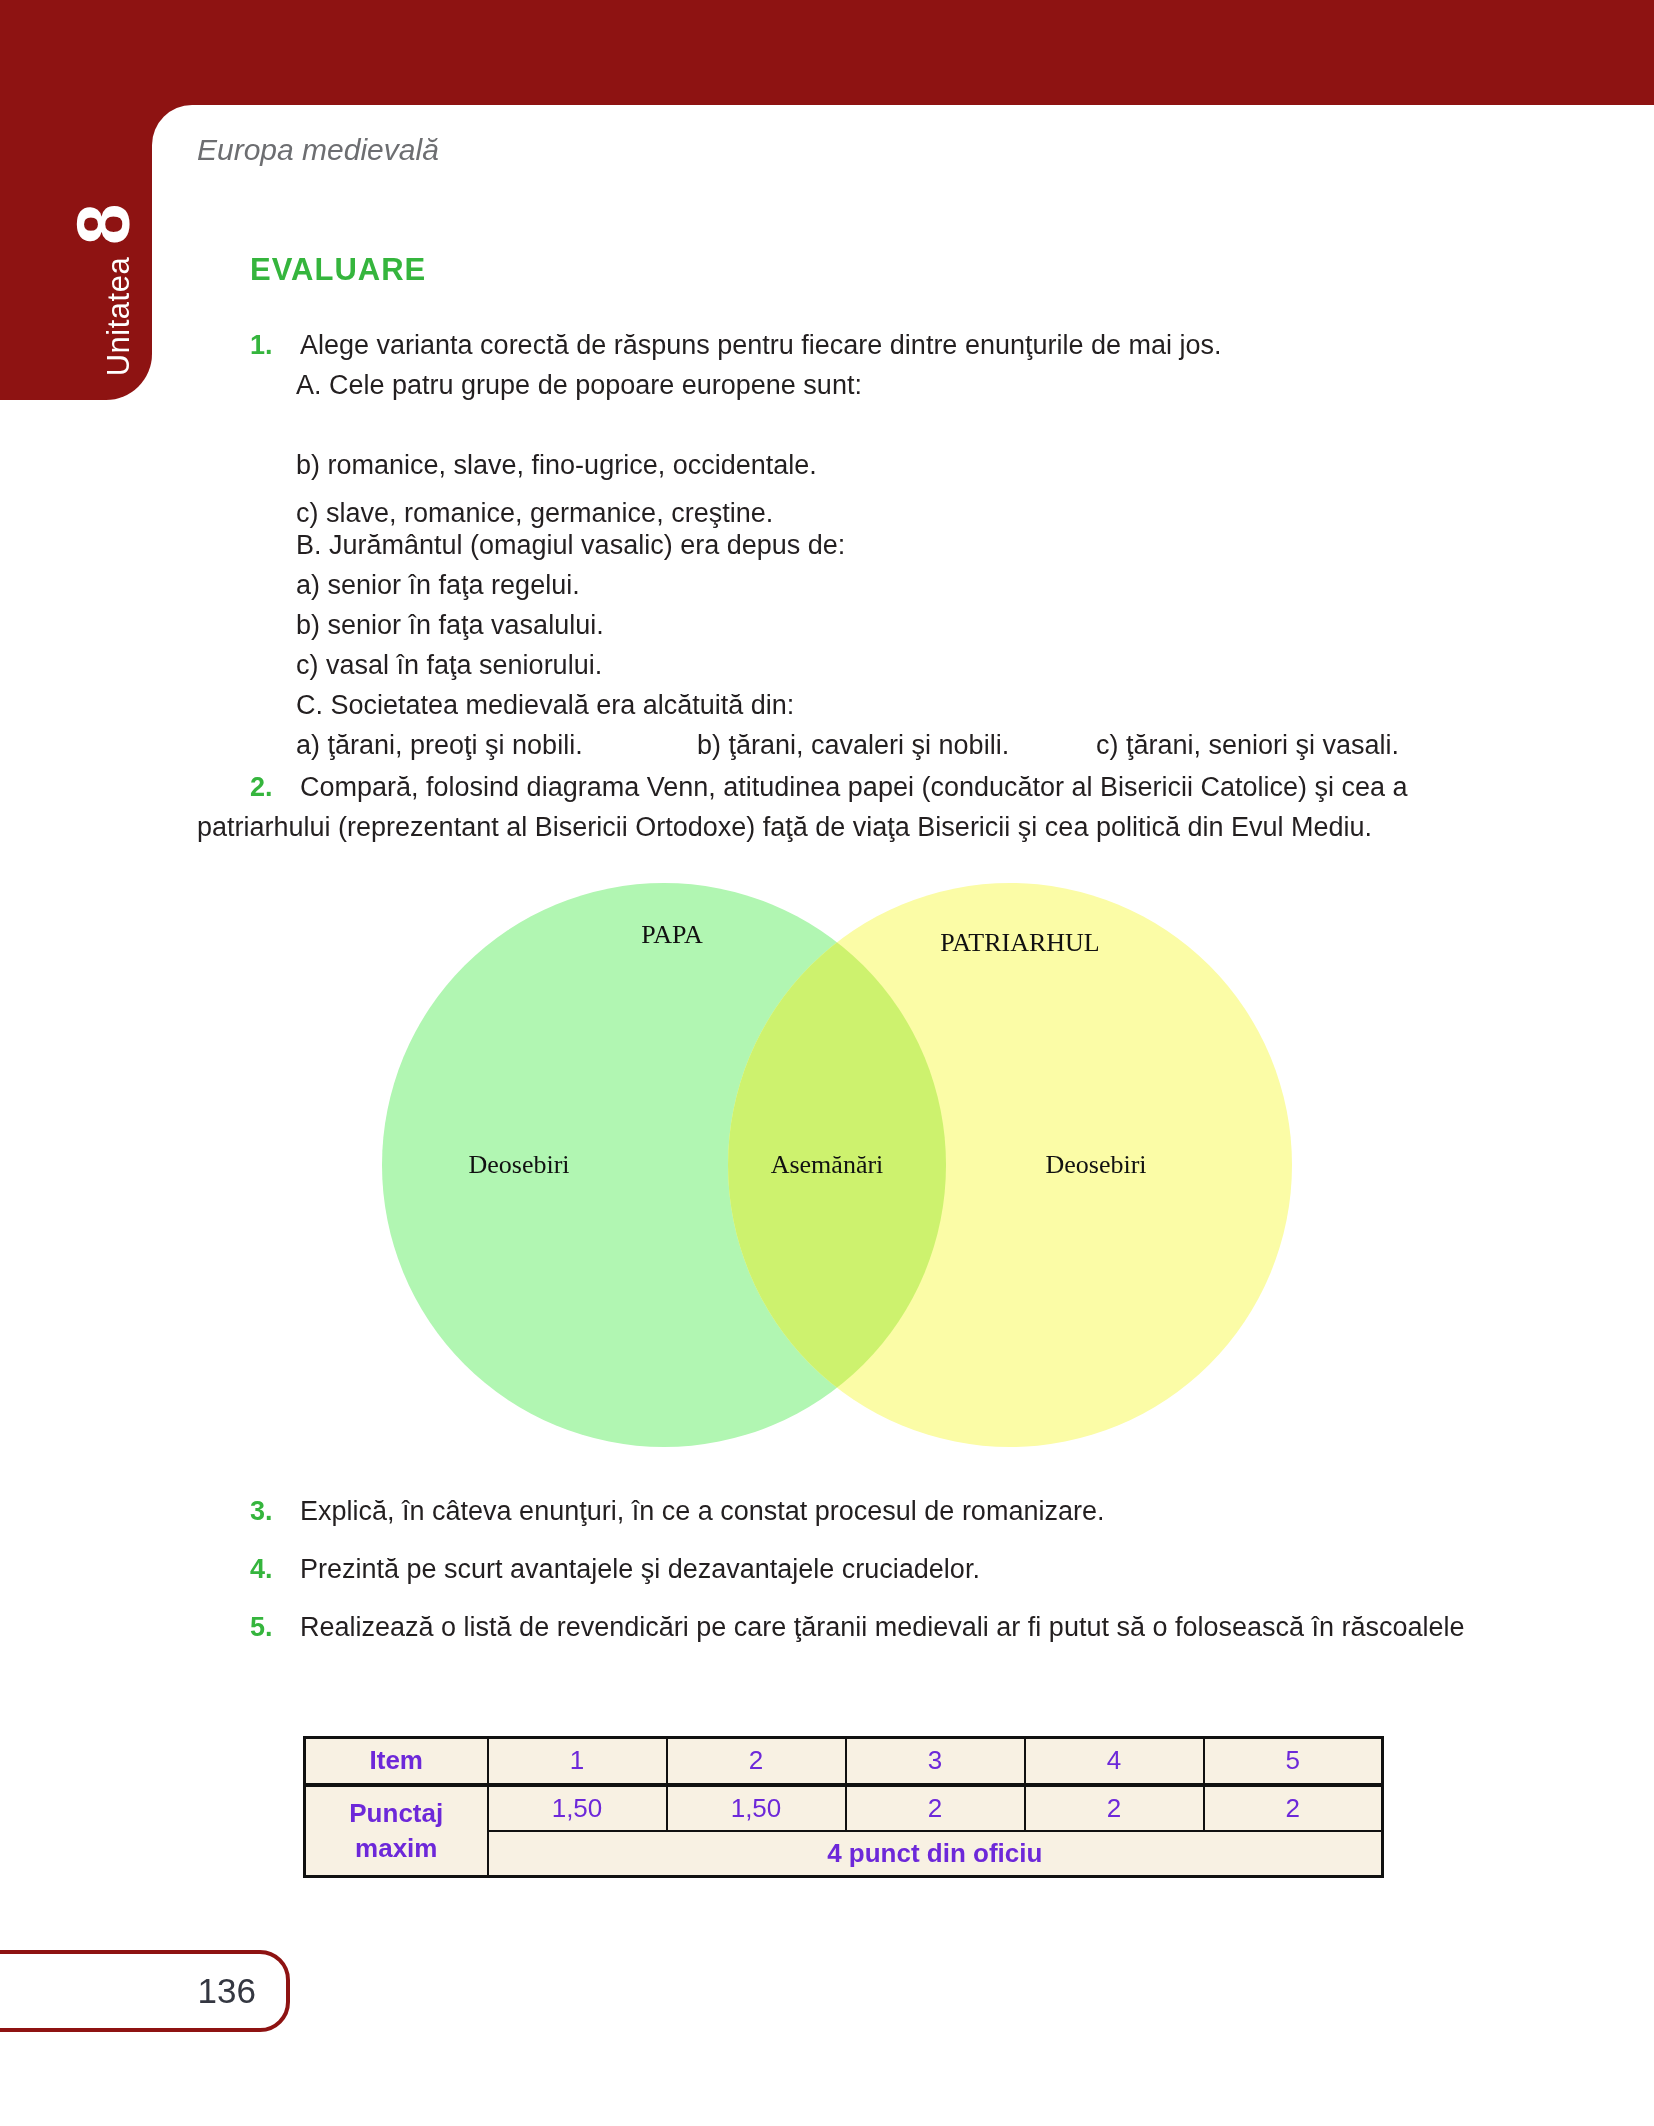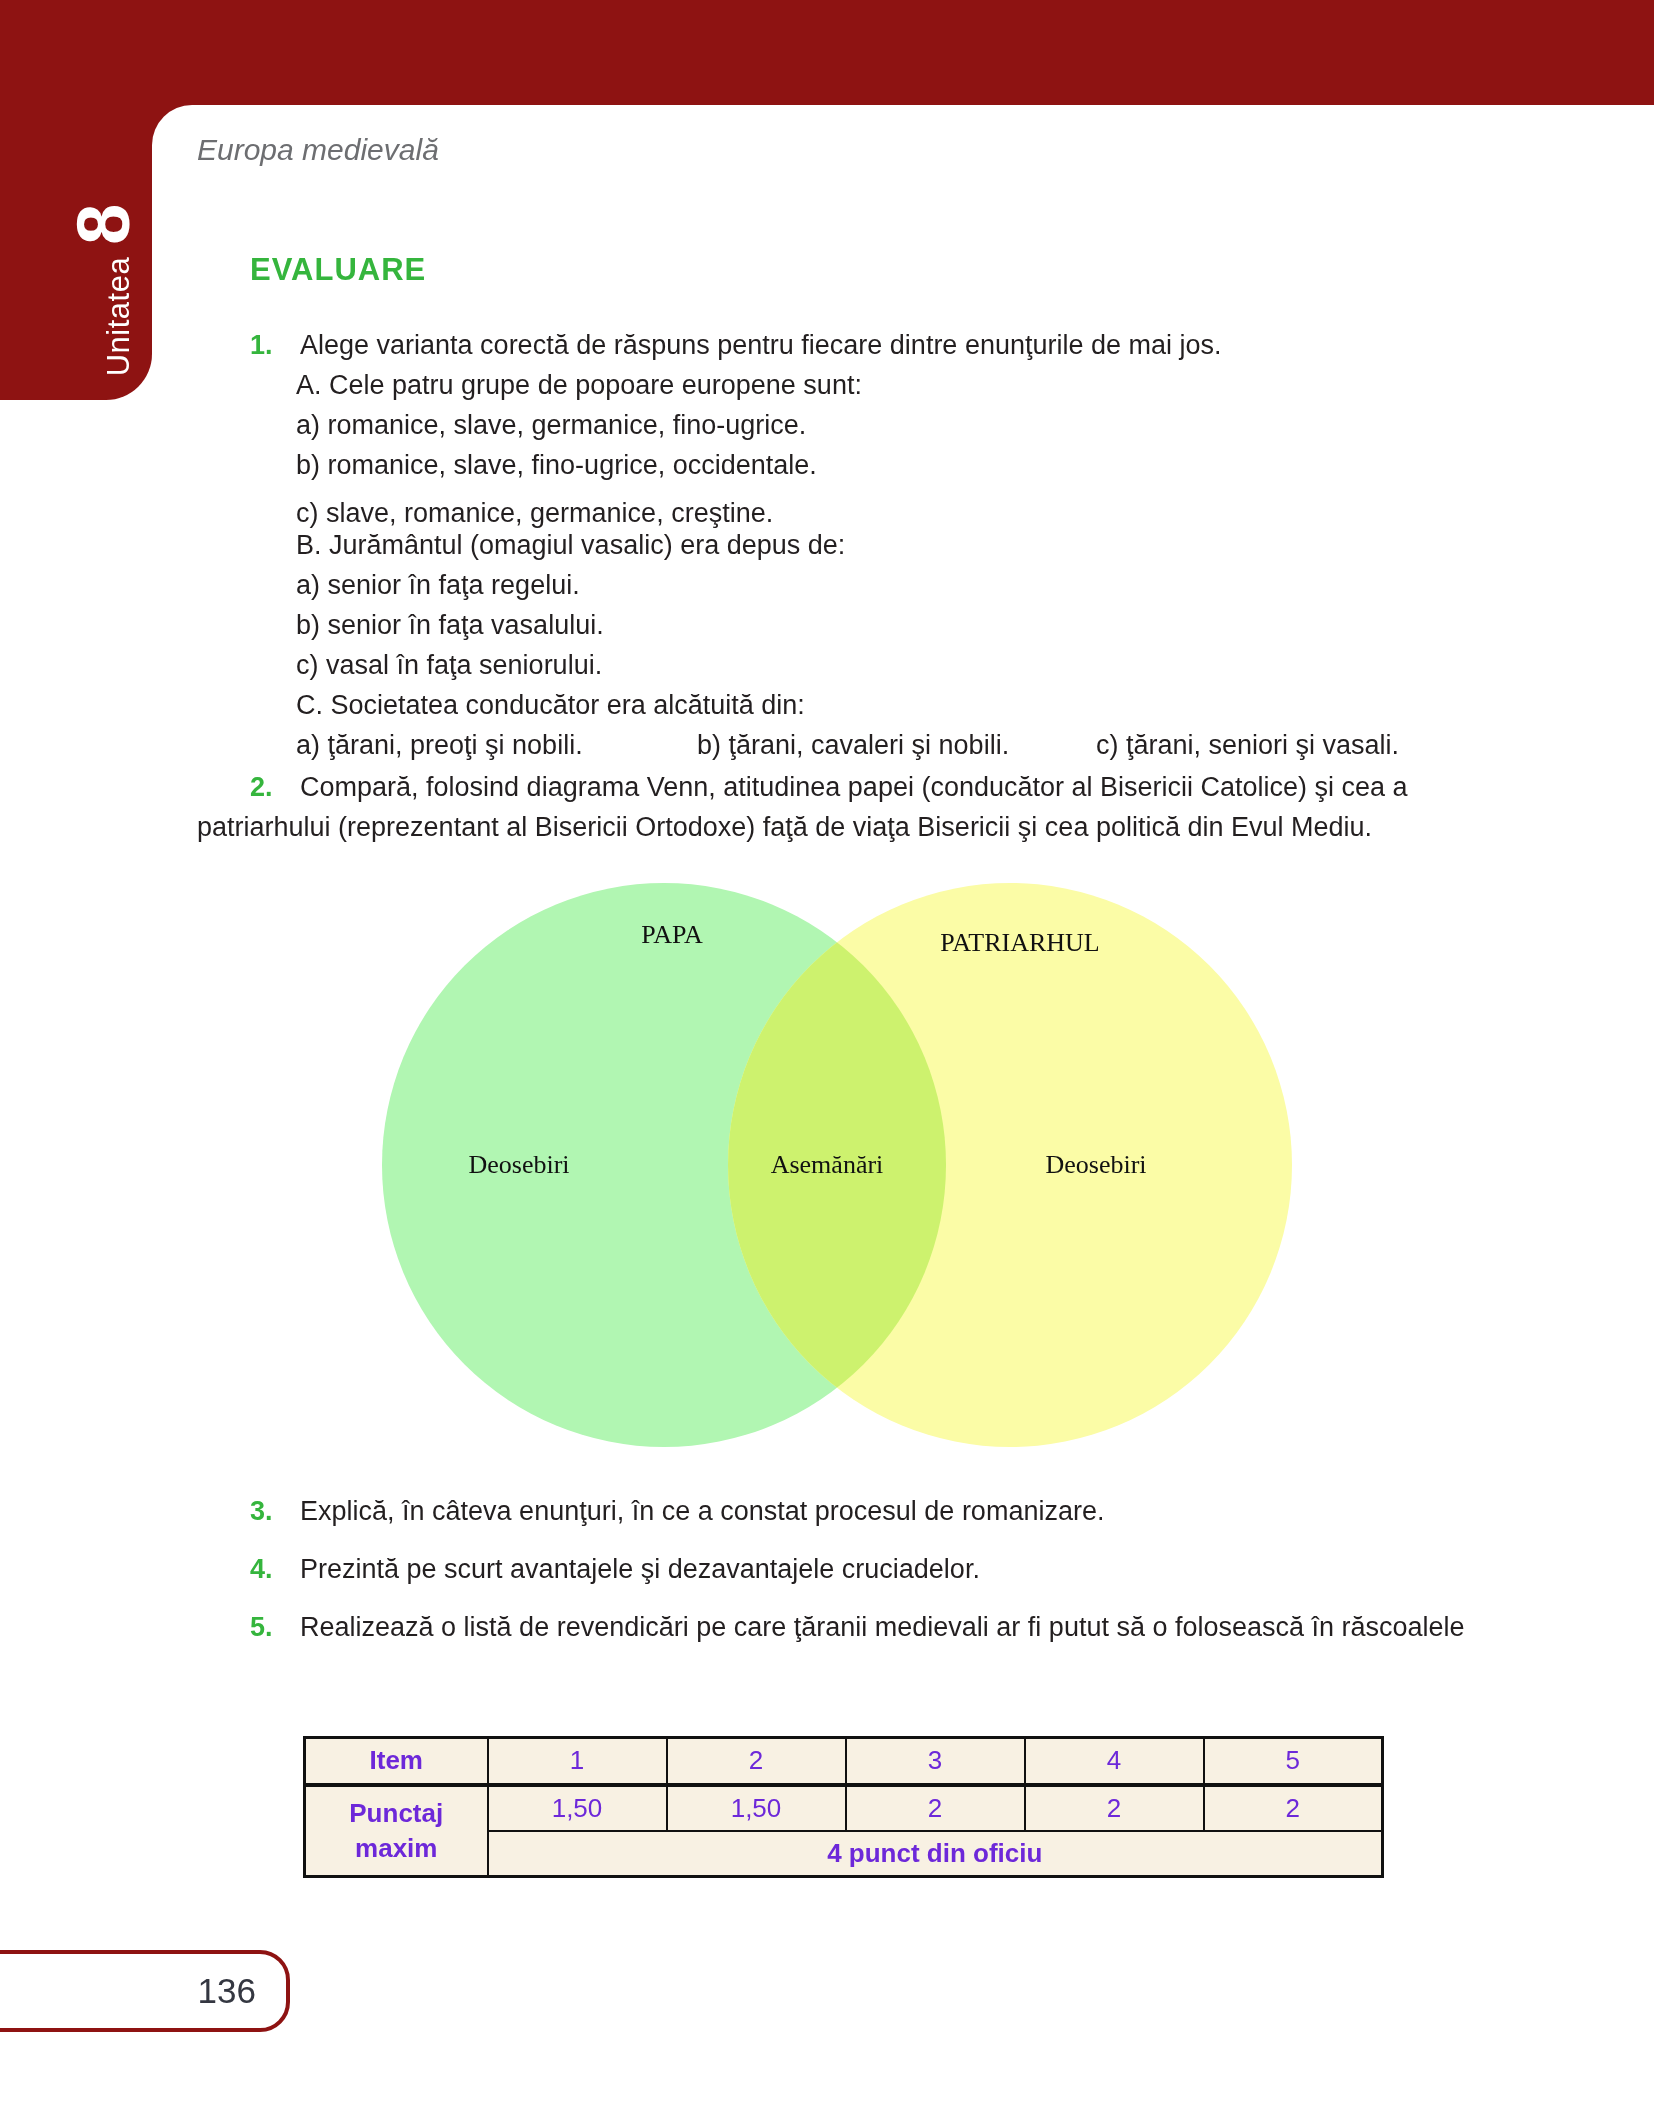--- a/index.html
+++ b/index.html
@@ -62,28 +62,27 @@
     <span class="unit-number">8</span>
   </div>
 
   <div class="chapter-header">Europa medievală</div>
 
   <div class="eval-title">EVALUARE</div>
 
   <span class="qnum" style="left:250px; top:330px;">1.</span>
   <div class="line" style="left:300px; top:330px;">Alege varianta corectă de răspuns pentru fiecare dintre enunţurile de mai jos.</div>
   <div class="line" style="left:296px; top:370px;">A. Cele patru grupe de popoare europene sunt:</div>
-  <div class="line" style="left:296px; top:410px;">a) romanice, slave, germanice, fino-ugrice.</div>
   <div class="line" style="left:296px; top:450px;">b) romanice, slave, fino-ugrice, occidentale.</div>
   <div class="line" style="left:296px; top:490px;margin-top:8px;">c) slave, romanice, germanice, creştine.</div>
   <div class="line" style="left:296px; top:530px;">B. Jurământul (omagiul vasalic) era depus de:</div>
   <div class="line" style="left:296px; top:570px;">a) senior în faţa regelui.</div>
   <div class="line" style="left:296px; top:610px;">b) senior în faţa vasalului.</div>
   <div class="line" style="left:296px; top:650px;">c) vasal în faţa seniorului.</div>
-  <div class="line" style="left:296px; top:690px;">C. Societatea conducător era alcătuită din:</div>
+  <div class="line" style="left:296px; top:690px;">C. Societatea medievală era alcătuită din:</div>
   <div class="line" style="left:296px; top:730px;">a) ţărani, preoţi şi nobili.</div>
   <div class="line" style="left:697px; top:730px;">b) ţărani, cavaleri şi nobili.</div>
   <div class="line" style="left:1096px; top:730px;">c) ţărani, seniori şi vasali.</div>
 
   <span class="qnum" style="left:250px; top:772px;">2.</span>
   <div class="line" style="left:197px; top:812px;">patriarhului (reprezentant al Bisericii Ortodoxe) faţă de viaţa Bisericii şi cea politică din Evul Mediu.</div>
   <div class="line" style="left:300px; top:772px;">Compară, folosind diagrama Venn, atitudinea papei (conducător al Bisericii Catolice) şi cea a</div>
 
   <div class="venn-wrap">
     <svg width="915" height="570" viewBox="0 0 915 570">

